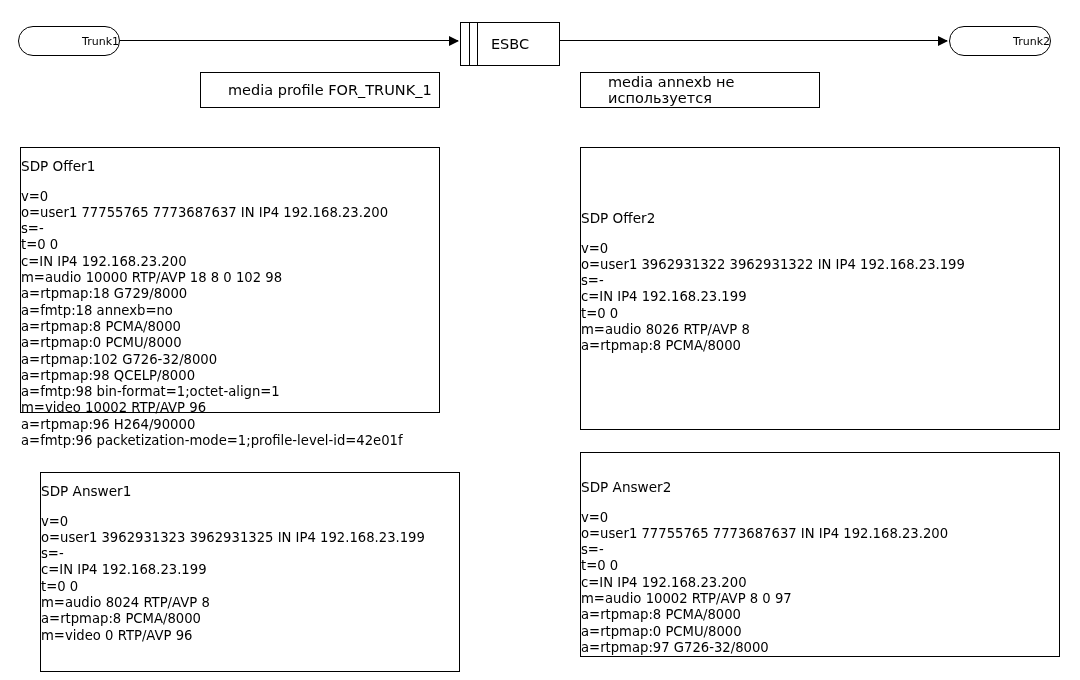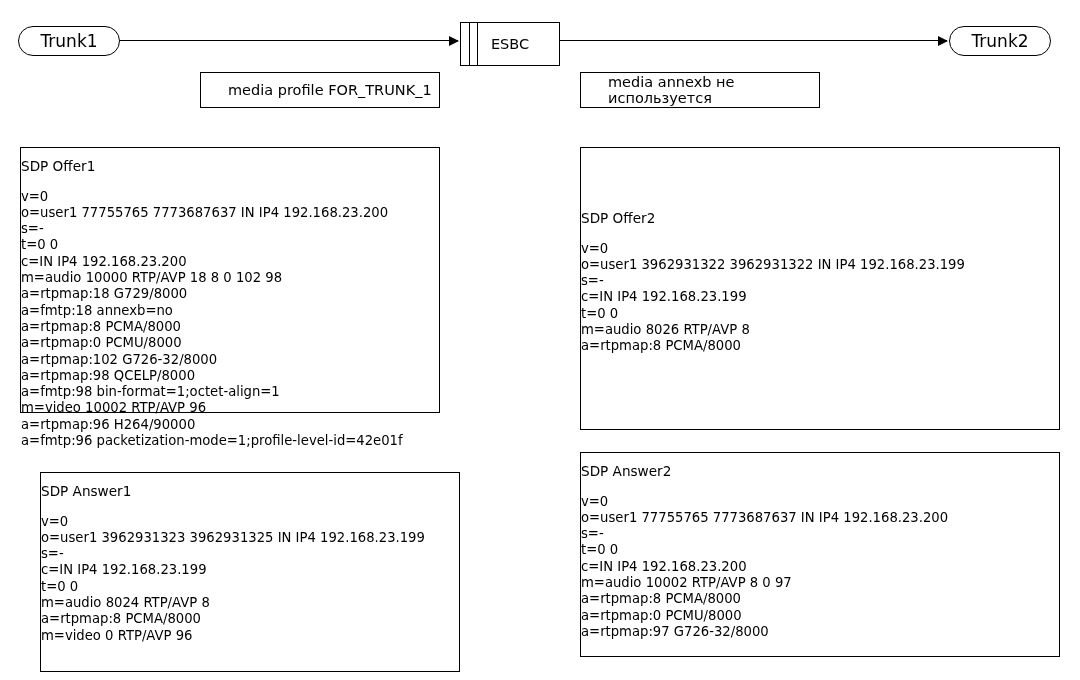--- a/index.html
+++ b/index.html
@@ -23,22 +23,22 @@
   }
 
   
   .trunk {
     position: absolute;
     border: 1.5px solid #000;
     border-radius: 16px;
     background: #fff;
     display: flex;
     align-items: center;
-    justify-content: center;
-    font-size: 17px;
+    justify-content: flex-end;
+    font-size: 11px;
     box-sizing: border-box;
   }
   #trunk1 { left: 18px;  top: 26px; width: 102px; height: 30px; }
   #trunk2 { left: 949px; top: 26px; width: 102px; height: 30px; }
 
   .esbc {
     position: absolute;
     left: 460px; top: 22px;
     width: 100px; height: 44px;
     border: 1.5px solid #000;
@@ -110,21 +110,21 @@
     font-size: 13.2px;
     line-height: 1.235;
   }
 
   #sdp-offer1  { left: 20px;  top: 147px; width: 420px; height: 266px; }
   #sdp-offer2  { left: 580px; top: 147px; width: 480px; height: 283px; }
   #sdp-answer1 { left: 20px;  top: 472px; width: 420px; height: 200px; margin-left: 20px; }
   #sdp-answer2 { left: 580px; top: 452px; width: 480px; height: 205px; }
 
   #sdp-offer2 .sdp-title  { margin-top: 52px; }
-  #sdp-answer2 .sdp-title { margin-top: 0px; }
+  #sdp-answer2 .sdp-title { margin-top: 16px; }
 </style>
 </head>
 <body>
 
 <div class="stage">
 
   <div class="trunk" id="trunk1">
     <span>Trunk1</span>
   </div>
 

